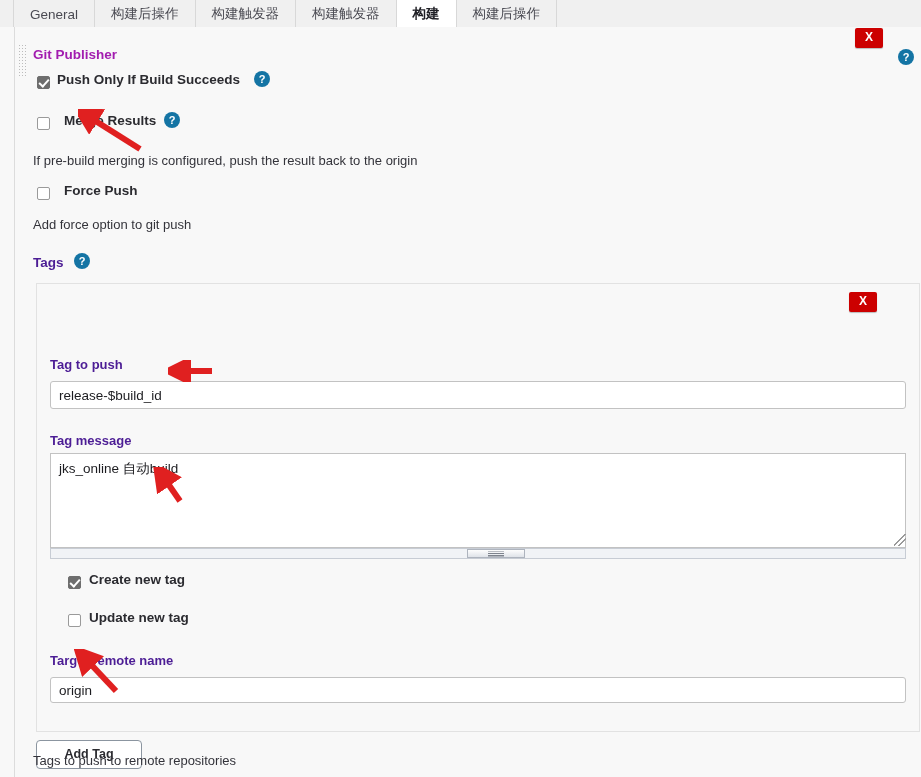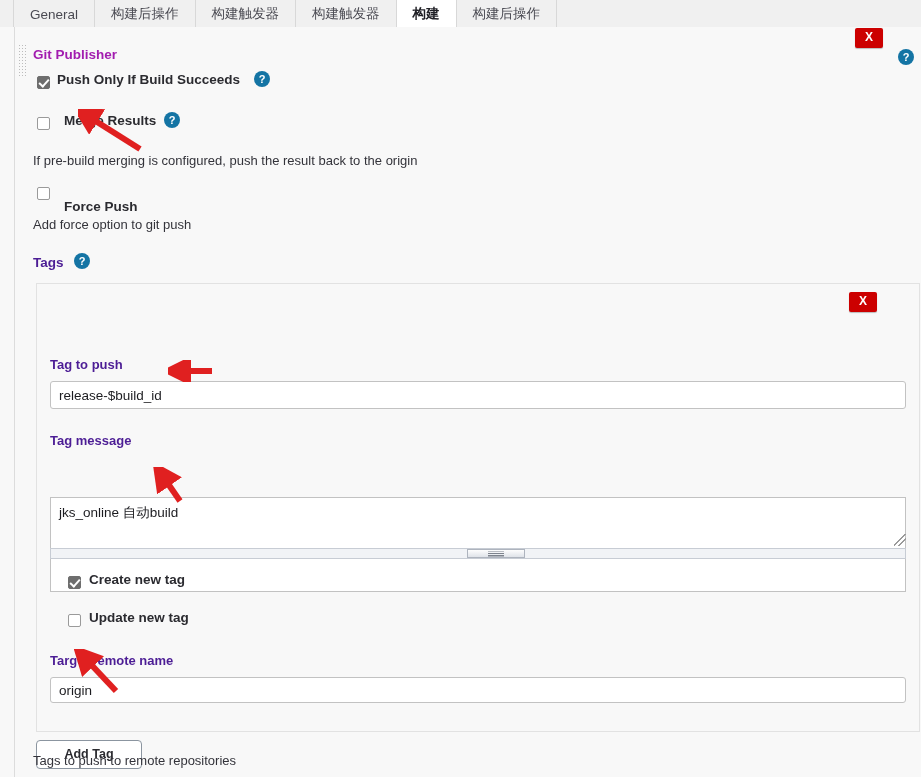--- a/index.html
+++ b/index.html
@@ -289,36 +289,36 @@
     <div class="cb-label" style="left:42px; top:45px;">Push Only If Build Succeeds</div>
     <div class="help help-abs" style="left:239px; top:44px;">?</div>
 
     <div class="cb" style="left:22px; top:90px;"></div>
     <div class="cb-label" style="left:49px; top:86px;">Merge Results</div>
     <div class="help help-abs" style="left:149px; top:85px;">?</div>
 
     <div class="desc" style="left:18px; top:126px;">If pre-build merging is configured, push the result back to the origin</div>
 
     <div class="cb" style="left:22px; top:160px;"></div>
-    <div class="cb-label" style="left:49px; top:156px;margin-top:16px;">Force Push</div>
+    <div class="cb-label" style="left:49px; top:156px;">Force Push</div>
 
     <div class="desc" style="left:18px; top:190px;">Add force option to git push</div>
 
     <div class="field-label" style="left:18px; top:228px; font-size:13.5px;">Tags</div>
     <div class="help help-abs" style="left:59px; top:226px;">?</div>
 
     <div class="nested">
 
       <div class="x-btn inner">X</div>
 
       <div class="field-label" style="left:13px; top:73px;">Tag to push</div>
       <input class="txt-input" style="left: 13px; top: 97px; width: 856px; height: 28px;" value="release-$build_id">
 
       <div class="field-label" style="left:13px; top:149px;">Tag message</div>
-      <textarea class="txt-area" style="left: 13px; top: 169px; width: 856px; height: 95px; margin-top: 44px;">jks_online 自动build</textarea>
+      <textarea class="txt-area" style="left: 13px; top: 169px; width: 856px; height: 95px;">jks_online 自动build</textarea>
       <div class="resize-grip" style="left:857px; top:250px;"></div>
 
       <div class="hscroll" style="left:13px; top:264px; width:856px; height:11px;">
         <div class="hscroll-thumb" style="left:416px; top:0px; width:58px; height:9px;"></div>
       </div>
 
       <div class="cb checked" style="left:31px; top:292px;"></div>
       <div class="cb-label" style="left:52px; top:288px;">Create new tag</div>
 
       <div class="cb" style="left:31px; top:330px;"></div>

